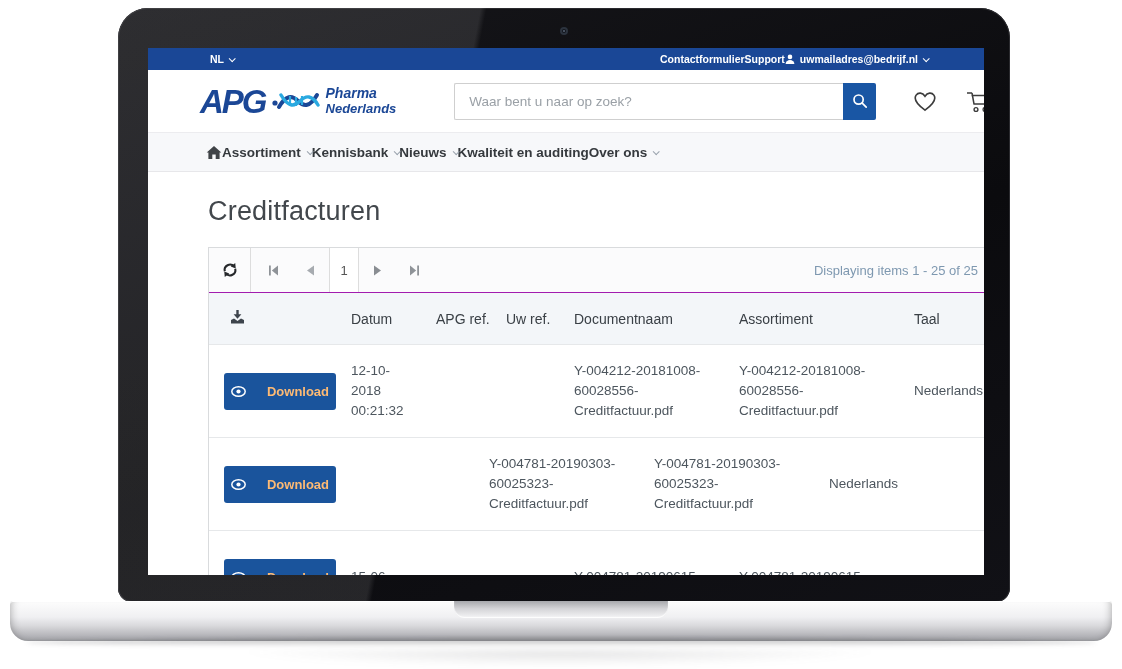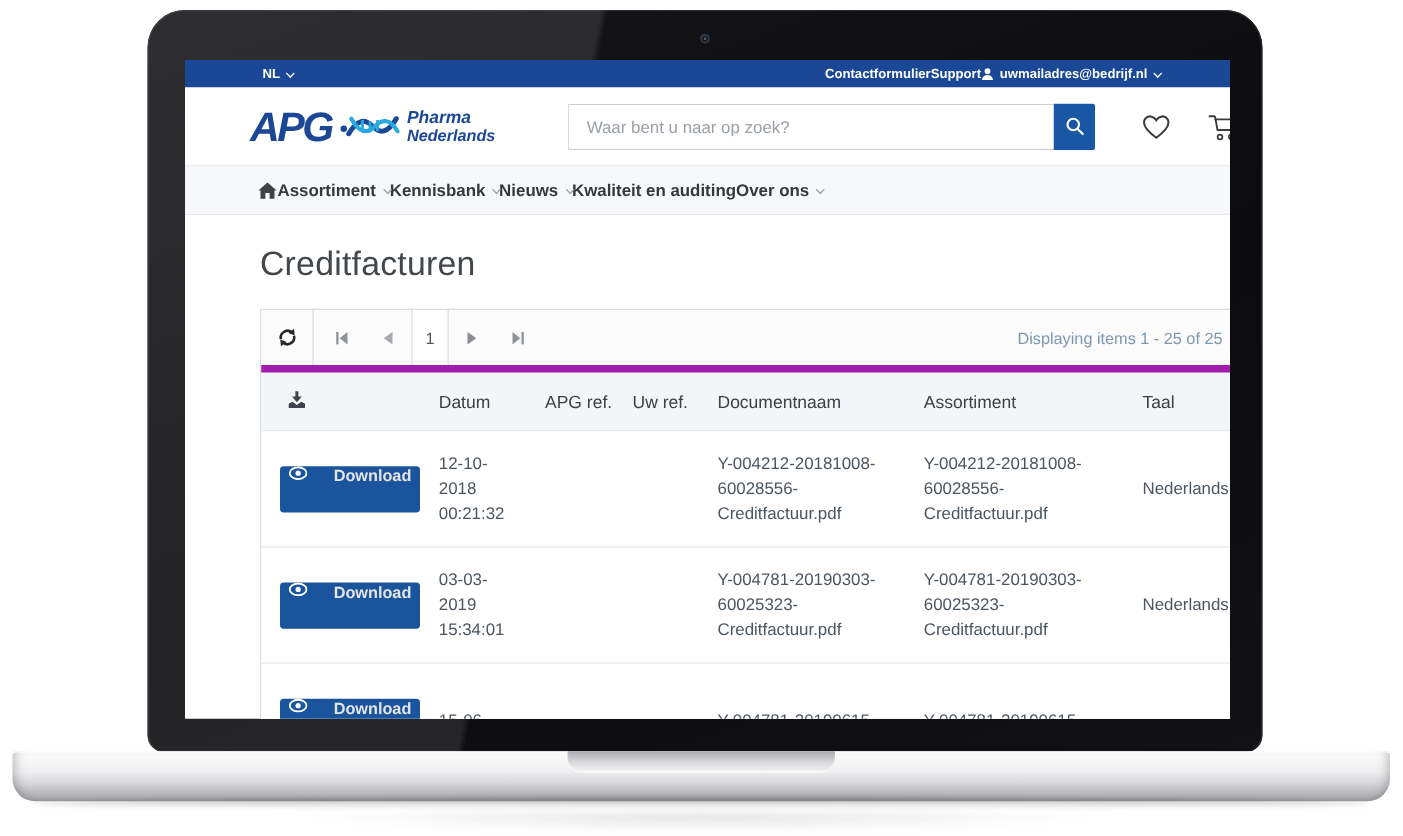--- a/index.html
+++ b/index.html
@@ -70,35 +70,35 @@
 
   .grid { width:795px; border:1px solid #d9dbdd; background:#fff; }
   .toolbar { height:44px; background:#fbfbfc; display:flex; align-items:stretch; font-size:13px; color:#7e98b0; }
   .tb-cell { display:flex; align-items:center; justify-content:center; }
   .tb-refresh { width:42px; border-right:1px solid #ddd; cursor:pointer; }
   .tb-btn { width:37px; cursor:pointer; background:none; border:none; display:flex; align-items:center; justify-content:center; }
   .tb-page { width:30px; background:#fff; border-left:1px solid #ddd; border-right:1px solid #ddd;
              color:#555; font-size:13px; }
   .tb-status { margin-left:auto; padding-right:24px; display:flex; align-items:center; }
 
-  .thead { display:flex; background:#f3f6f9; border-top:6px solid #a21caf; height:52px;
+  .thead { display:flex; background:#f3f6f9; border-top:1px solid #a21caf; height:52px;
            align-items:center; font-size:14px; color:#3a4046; }
   .trow { display:flex; border-top:1px solid #e6e8ea; background:#fff; font-size:13.5px;
           color:#4d565e; line-height:1.5; align-items:center; min-height:93px; }
   .c { flex:none; }
   .c-dl   { width:142px; padding-left:15px; }
   .c-datum{ width:85px;  padding-right:21px; }
   .c-apg  { width:70px; }
   .c-uw   { width:68px; }
   .c-doc  { width:165px; padding-right:15px; }
   .c-oms  { width:175px; padding-right:25px; }
   .c-taal { width:90px; }
   .thead .c { color:#3a4046; }
-  .dl-btn { width:112px; height:37px; background:#1a549c; color:#e5e5e5; border:none; border-radius:3px;
-            font-size:13px; font-weight:700; display:flex; justify-content:center;
+  .dl-btn { width:112px; height:37px; background:#1a549c; color:#fdba74; border:none; border-radius:3px;
+            font-size:13px; font-weight:700; display:flex; align-items:center; justify-content:center;
             gap:21px; cursor:pointer; font-family:inherit; }
 </style>
 </head>
 <body>
 
 <div class="stage">
 
   <div class="bezel">
     <div class="gloss"></div>
     <div class="webcam">
@@ -268,21 +268,20 @@
         <div class="trow">
           <div class="c c-dl">
             <button class="dl-btn">
               <svg width="15" height="11" viewBox="0 0 15 11">
                   <ellipse cx="7.5" cy="5.5" rx="6.7" ry="4.7" fill="none" stroke="#fff" stroke-width="1.5"></ellipse>
                   <circle cx="7.5" cy="5.5" r="2.1" fill="#fff"></circle>
                 </svg>
               <span>Download</span>
             </button>
           </div>
-          <div class="c c-datum">03-03-2019 15:34:01</div>
           <div class="c c-apg"></div>
           <div class="c c-uw"></div>
           <div class="c c-doc">Y-004781-20190303-60025323-Creditfactuur.pdf</div>
           <div class="c c-oms">Y-004781-20190303-60025323-Creditfactuur.pdf</div>
           <div class="c c-taal">Nederlands</div>
         </div>
 
         <div class="trow">
           <div class="c c-dl">
             <button class="dl-btn">

